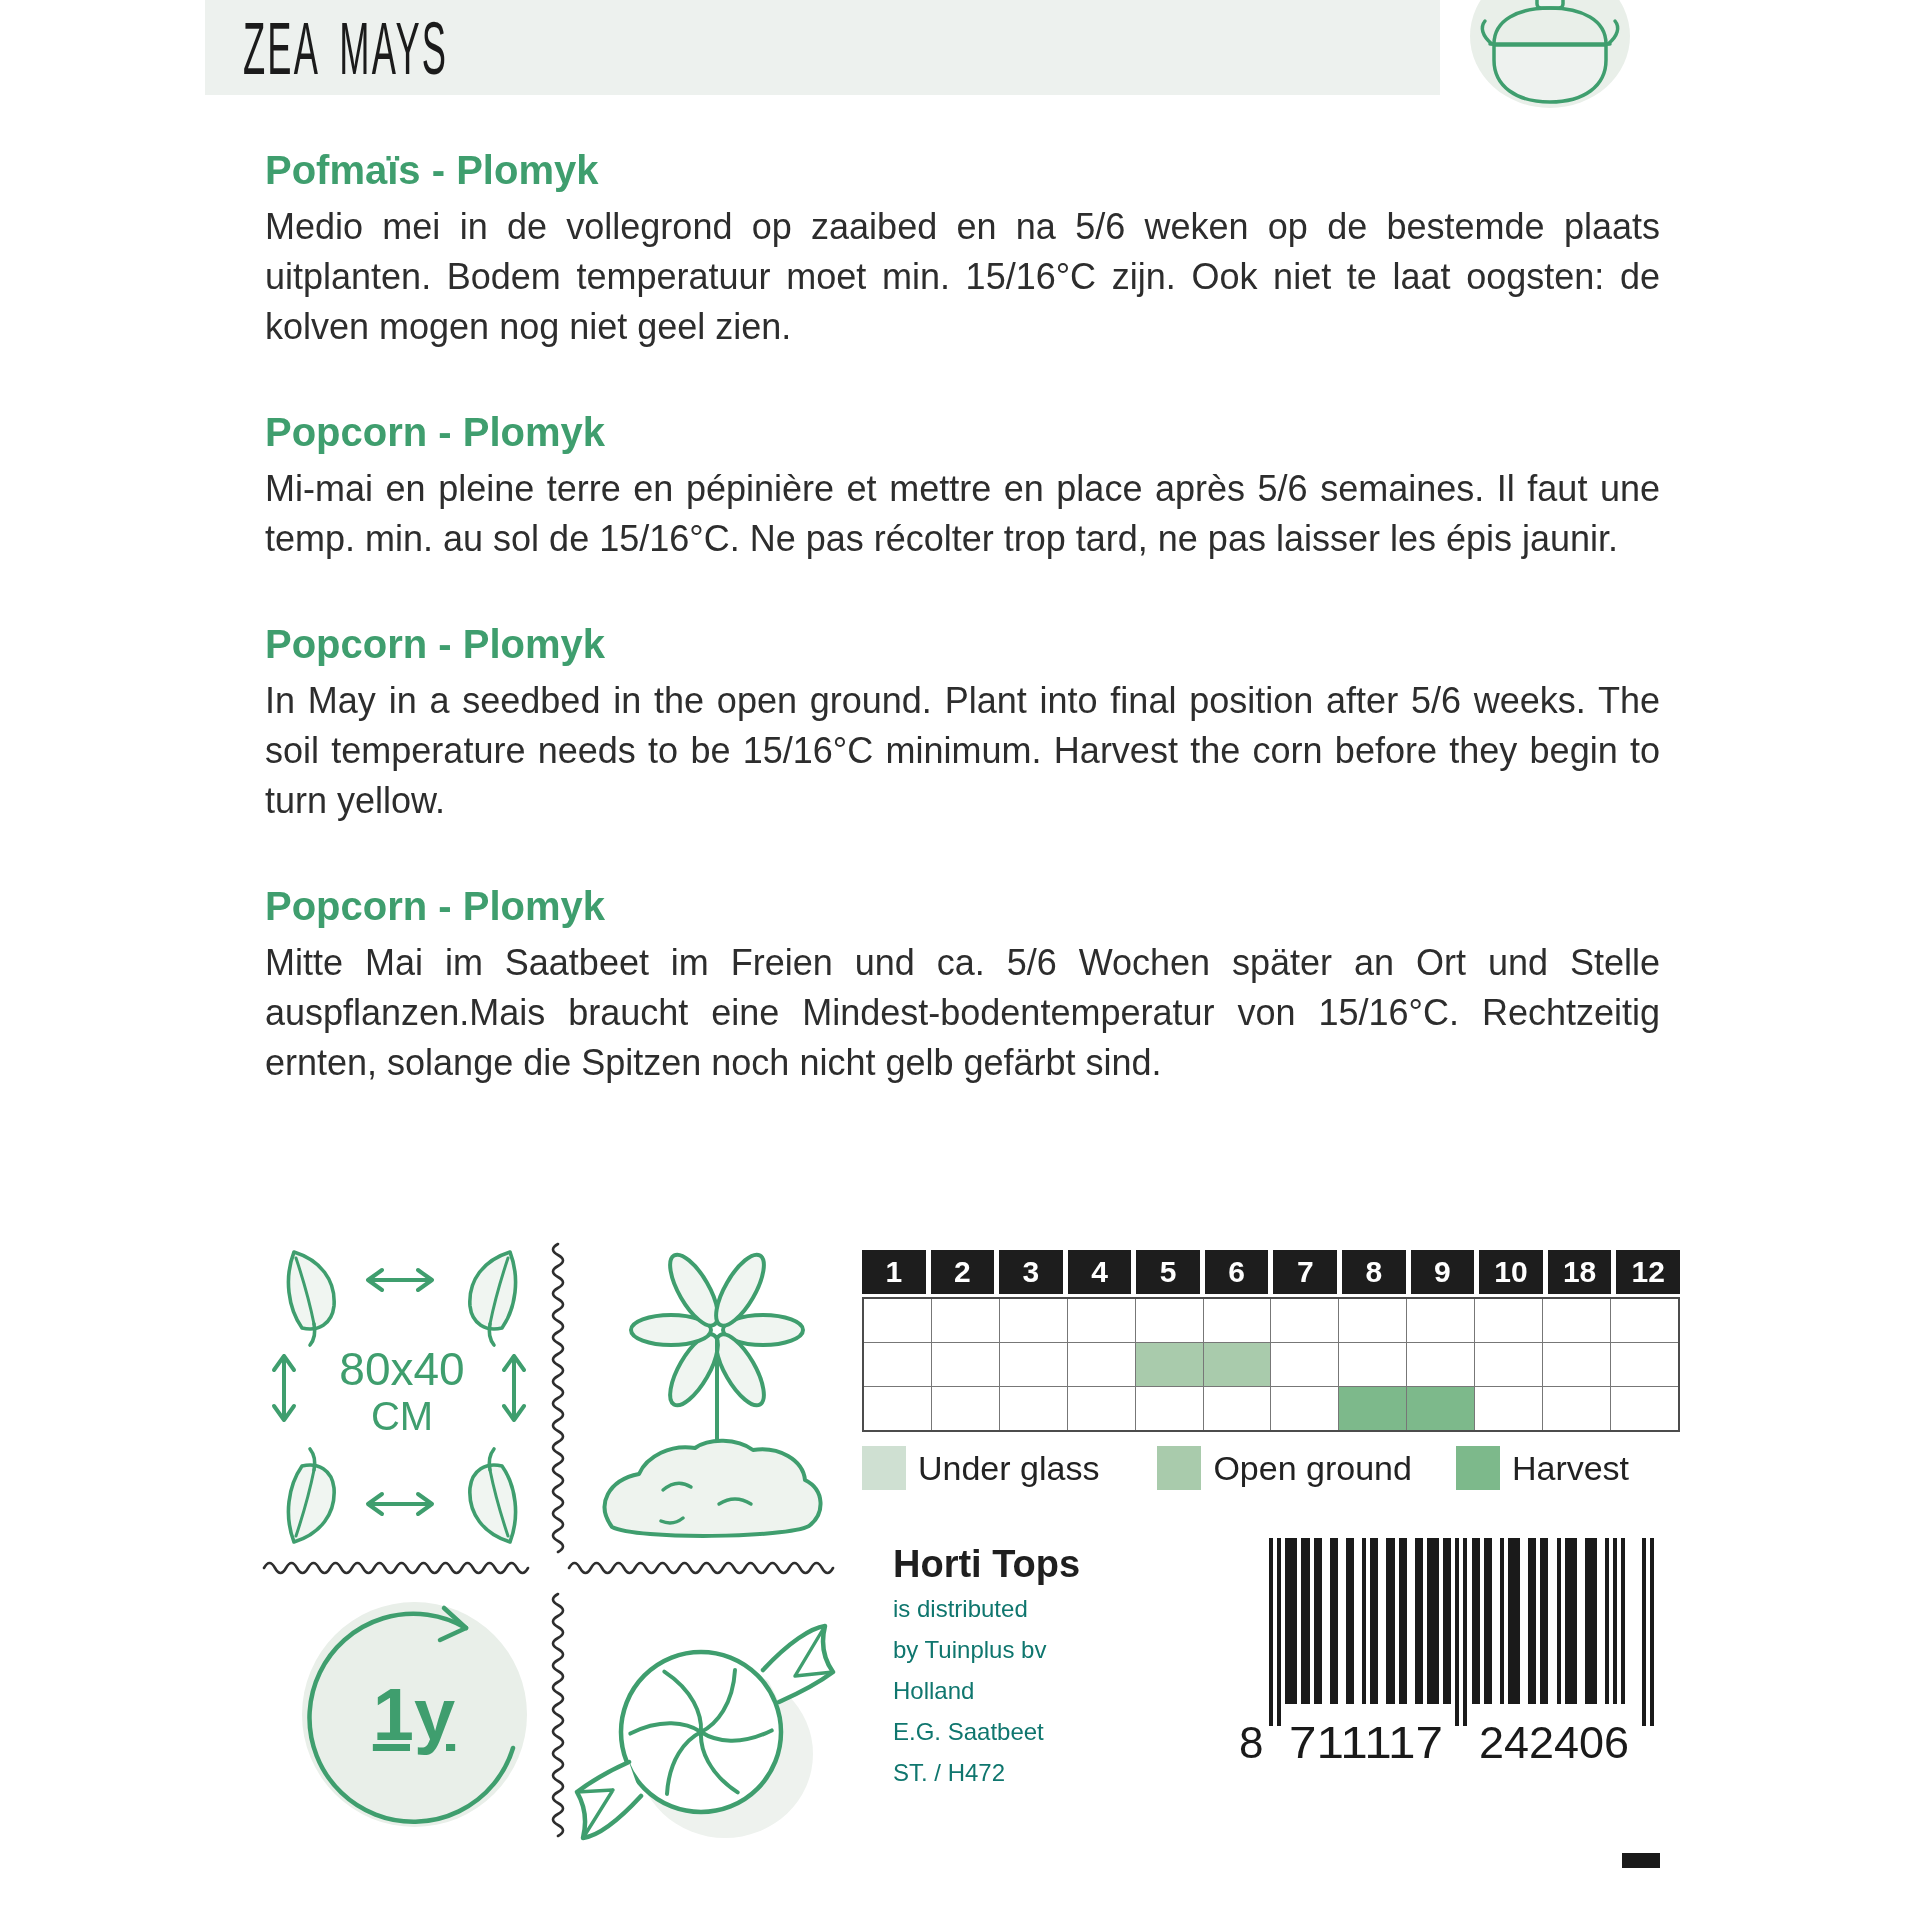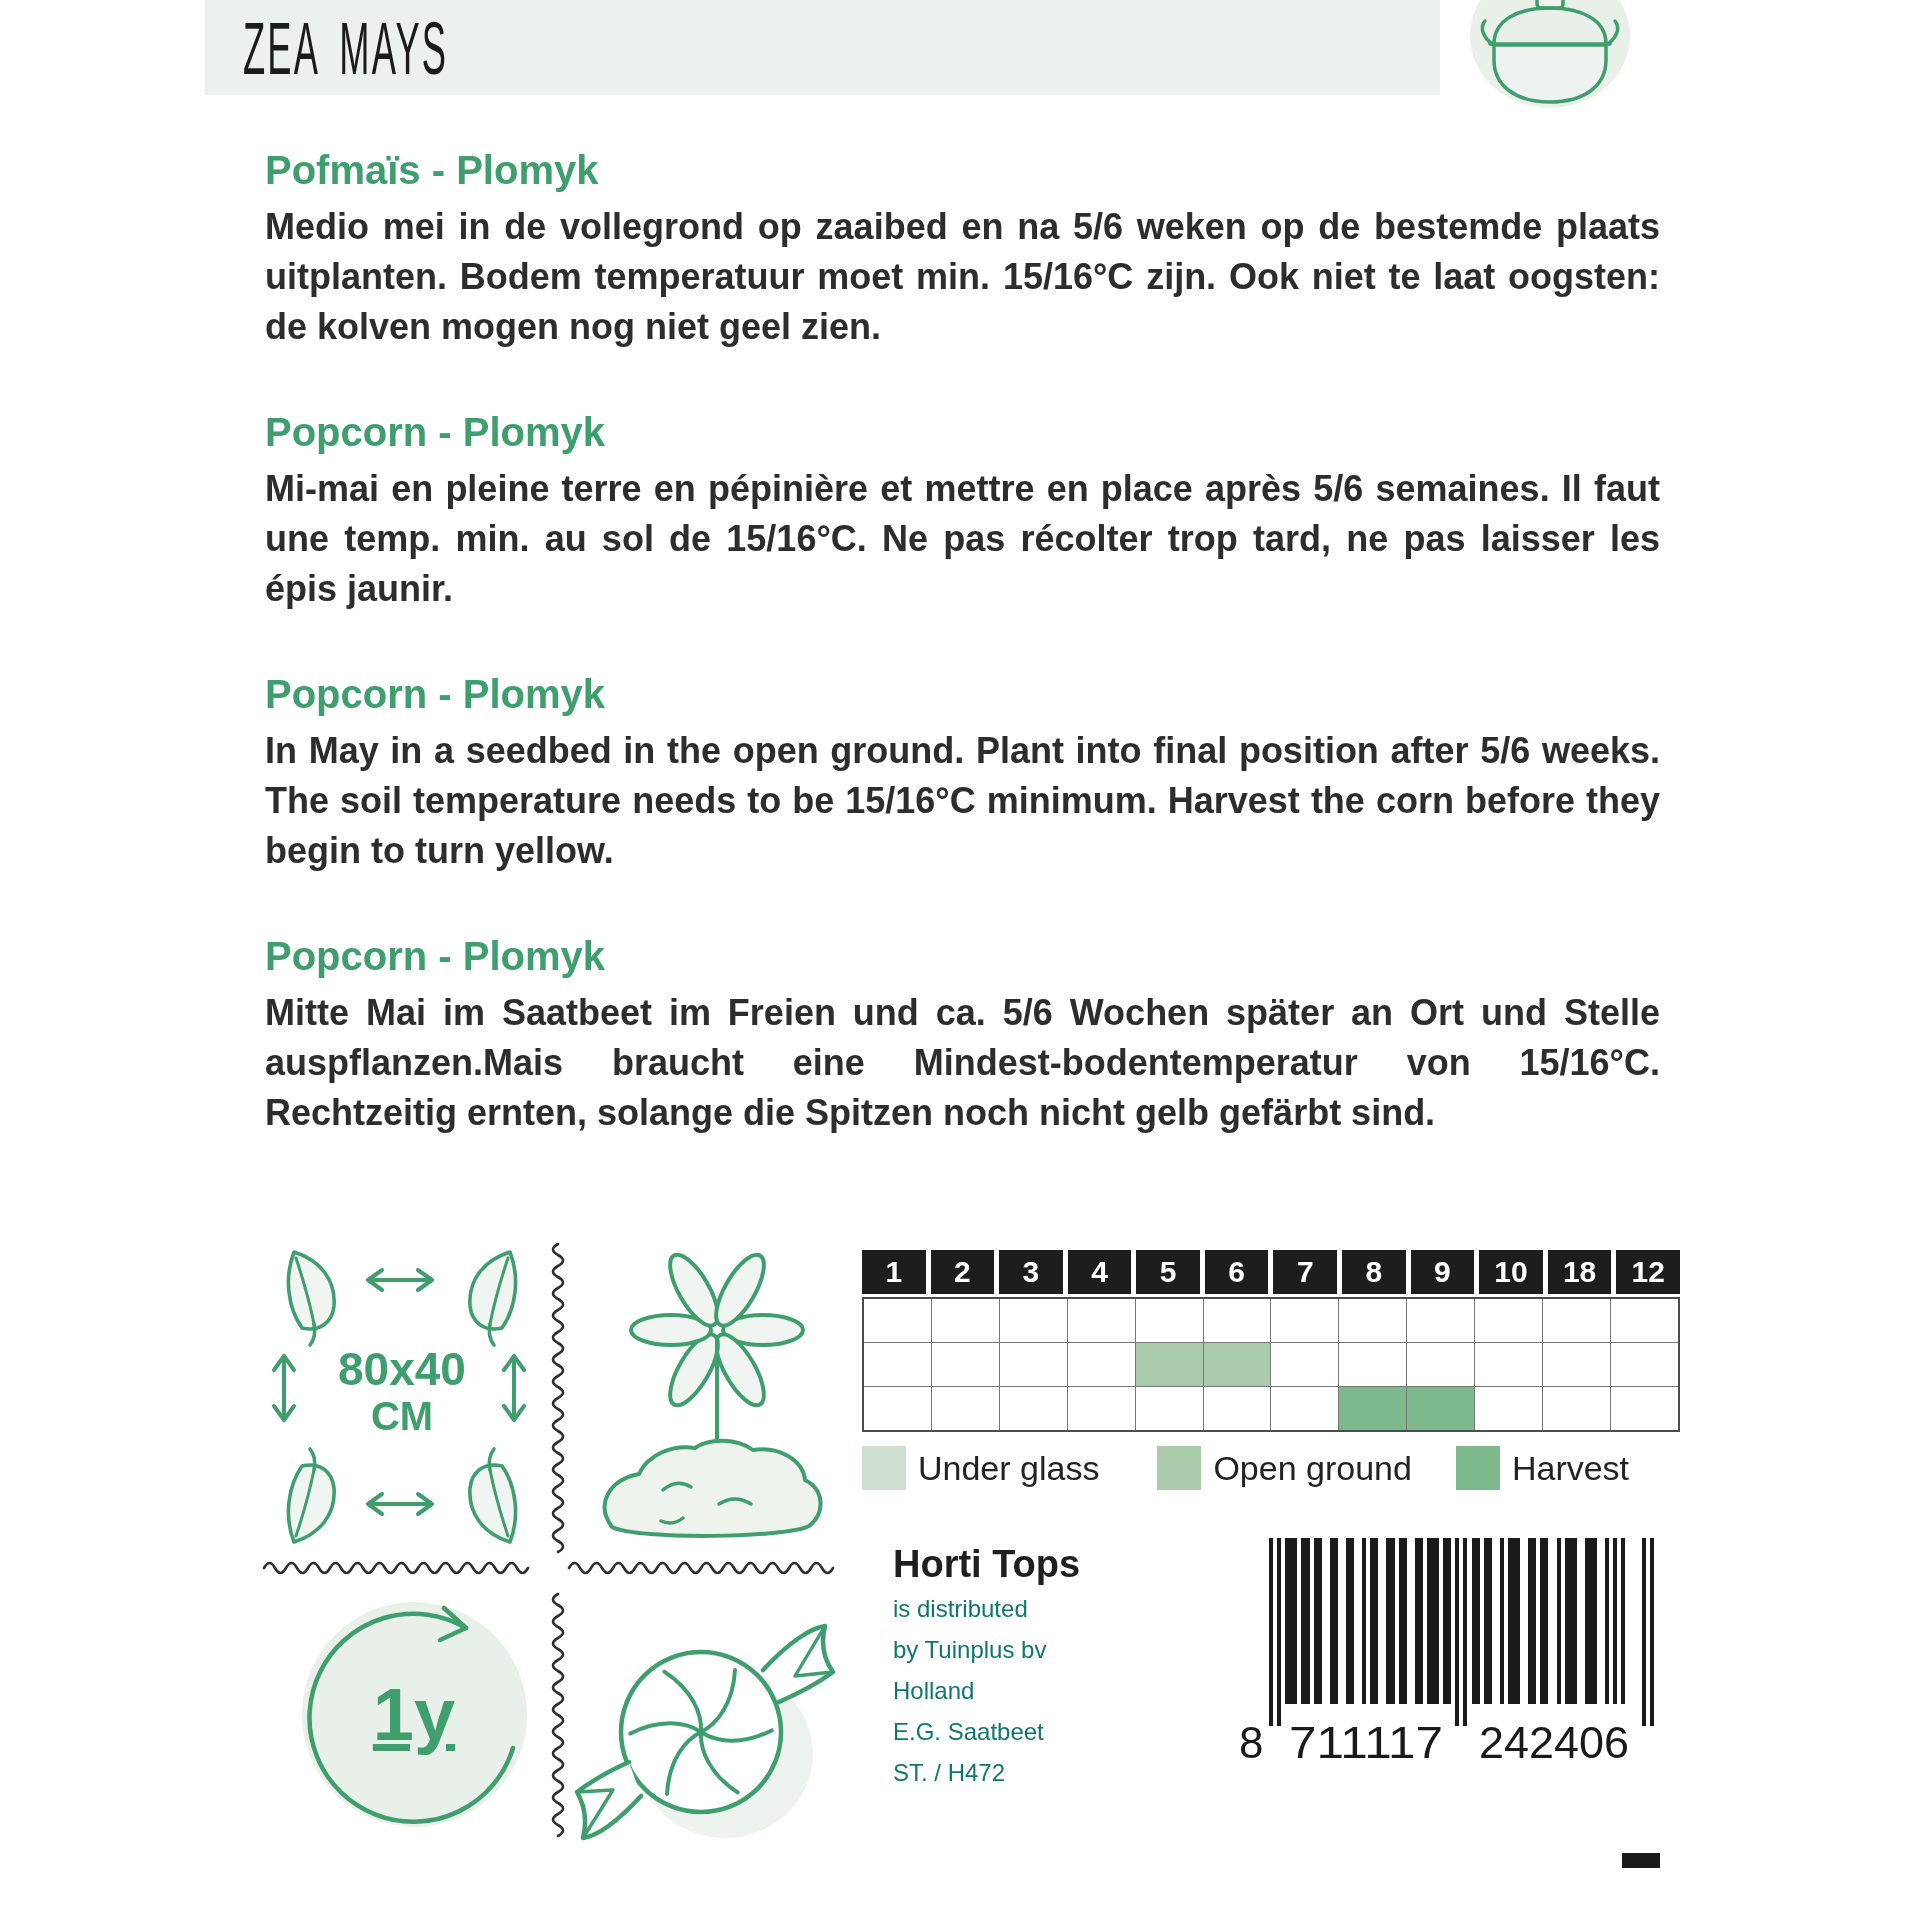--- a/index.html
+++ b/index.html
@@ -6,28 +6,28 @@
   .page{position:relative;width:1920px;height:1868px;background:#fff;overflow:hidden;
         font-family:"Liberation Sans",sans-serif;color:var(--ink,#2d2d2d);}
   .top-band{position:absolute;left:205px;top:0;width:1235px;height:95px;background:var(--band,#edf1ee);}
   .title{position:absolute;left:243px;top:6px;font-size:66px;font-weight:500;color:#1b1b1b;
          letter-spacing:4px;word-spacing:16px;transform:scale(0.55,1.12);transform-origin:left top;white-space:nowrap;}
   .pot{position:absolute;left:1452px;top:0;}
 
   .sections{position:absolute;left:265px;top:146px;width:1395px;}
   .section + .section{margin-top:56px;}
   .section h2{margin:0 0 8px 0;font-size:40px;line-height:48px;font-weight:bold;color:var(--accent,#3f9e6e);}
-  .section p{margin:0;font-size:36px;line-height:50px;text-align:justify;color:var(--ink,#2d2d2d);font-weight:bold;}
+  .section p{margin:0;font-size:36px;line-height:50px;text-align:justify;color:var(--ink,#2d2d2d);}
 
   .icon-grid{position:absolute;left:262px;top:1242px;width:585px;height:640px;}
   .icon-grid svg{position:absolute;}
   .ink{stroke:var(--accent,#3f9e6e);fill:none;stroke-width:4;stroke-linecap:round;stroke-linejoin:round;}
   .ink-fill{stroke:var(--accent,#3f9e6e);fill:#f0f5f1;stroke-width:4;stroke-linecap:round;stroke-linejoin:round;}
   .wave path{stroke:#2e2e2e;stroke-width:2.6;fill:none;stroke-linecap:round;}
-  .spacing-text{position:absolute;left:40px;top:102px;width:200px;text-align:center;color:var(--accent,#3f9e6e);font-weight:bold;}
+  .spacing-text{position:absolute;left:40px;top:102px;width:200px;text-align:center;color:var(--accent,#3f9e6e);font-weight:normal;}
   .spacing-value{font-size:46px;line-height:50px;}
   .spacing-unit{font-size:40px;line-height:44px;}
   .oneyear-bg{position:absolute;left:40px;top:360px;width:225px;height:225px;border-radius:50%;background:#e9efe9;}
   .oneyear-text{position:absolute;left:52px;top:430px;width:200px;text-align:center;
                 font-size:74px;font-weight:bold;color:var(--accent,#3f9e6e);text-decoration:underline;}
 
   .calendar{position:absolute;left:862px;top:1250px;width:818px;}
   .cal-header{display:grid;grid-template-columns:repeat(12,1fr);column-gap:5px;margin-bottom:3px;}
   .cal-head-cell{background:#1d1d1d;color:#fff;height:44px;line-height:44px;text-align:center;
                  font-size:30px;font-weight:bold;}

